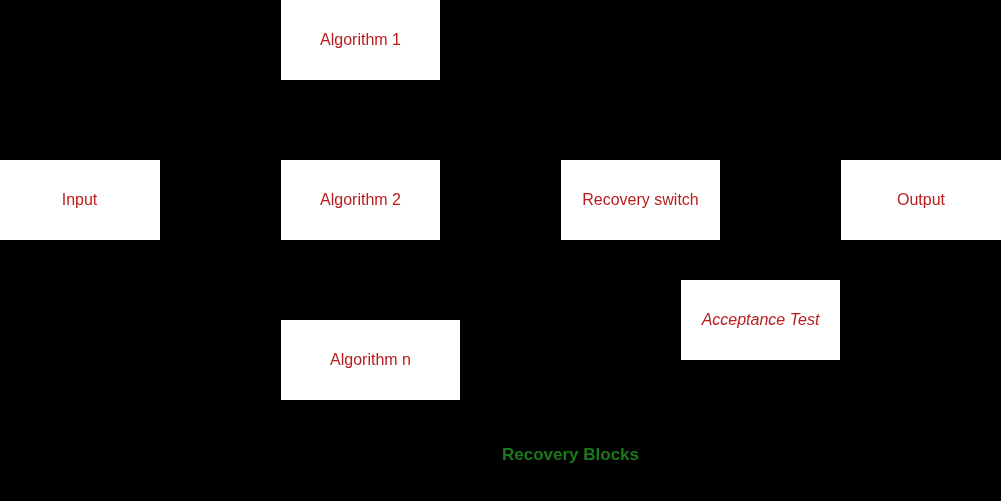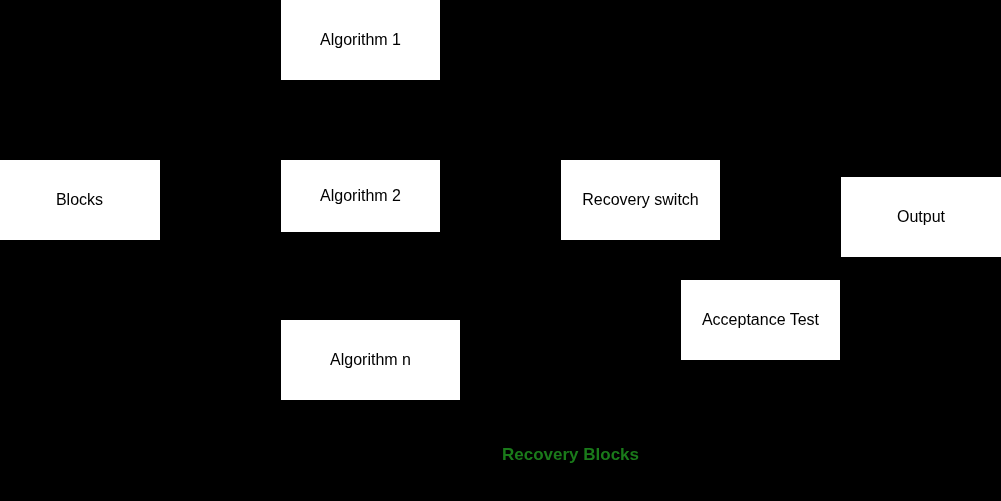--- a/index.html
+++ b/index.html
@@ -21,37 +21,37 @@
   .node {
     position: absolute;
     background: #ffffff;
     display: flex;
     align-items: center;
     justify-content: center;
     box-sizing: border-box;
     border: 0;
   }
   .node-label {
-    color: #000000;
+    color: #b91c1c;
     font-family: "Liberation Sans", sans-serif;
     font-size: 16px;
     font-weight: 400;
     line-height: 1;
     white-space: nowrap;
     text-align: left;
     letter-spacing: 0px;
   }
   
   #node-input        { left: -1px;  top: 160px; width: 161px; height: 80px; }
   #node-algorithm-1  { left: 281px; top: -1px;  width: 159px; height: 81px; }
-  #node-algorithm-2  { left: 281px; top: 160px; width: 159px; height: 72px; }
+  #node-algorithm-2  { left: 281px; top: 160px; width: 159px; height: 80px; }
   #node-algorithm-n  { left: 281px; top: 320px; width: 179px; height: 80px; }
   #node-selection-switch { left: 561px; top: 160px; width: 159px; height: 80px; }
-  #node-acceptance-test  { left: 681px; top: 280px; width: 159px; height: 80px; }
-  #node-output       { left: 841px; top: 177px; width: 160px; height: 80px; }
+  #node-acceptance-test  { left: 681px; top: 280px; width: 159px; height: 80px; font-style: italic; }
+  #node-output       { left: 841px; top: 160px; width: 160px; height: 80px; }
 
   #caption {
     position: absolute;
     left: 0;
     top: 443px;
     width: 1141px;
     text-align: center;
     color: #1a7a1a;
     font-family: "Liberation Sans", sans-serif;
     font-size: 17px;
@@ -59,21 +59,21 @@
     line-height: 24px;
     white-space: nowrap;
   }
 </style>
 </head>
 <body>
 
 <div id="canvas">
 
   <div class="node" id="node-input">
-    <span class="node-label">Blocks</span>
+    <span class="node-label">Input</span>
   </div>
 
   <div class="node" id="node-algorithm-1">
     <span class="node-label">Algorithm 1</span>
   </div>
 
   <div class="node" id="node-algorithm-2">
     <span class="node-label">Algorithm 2</span>
   </div>
 

